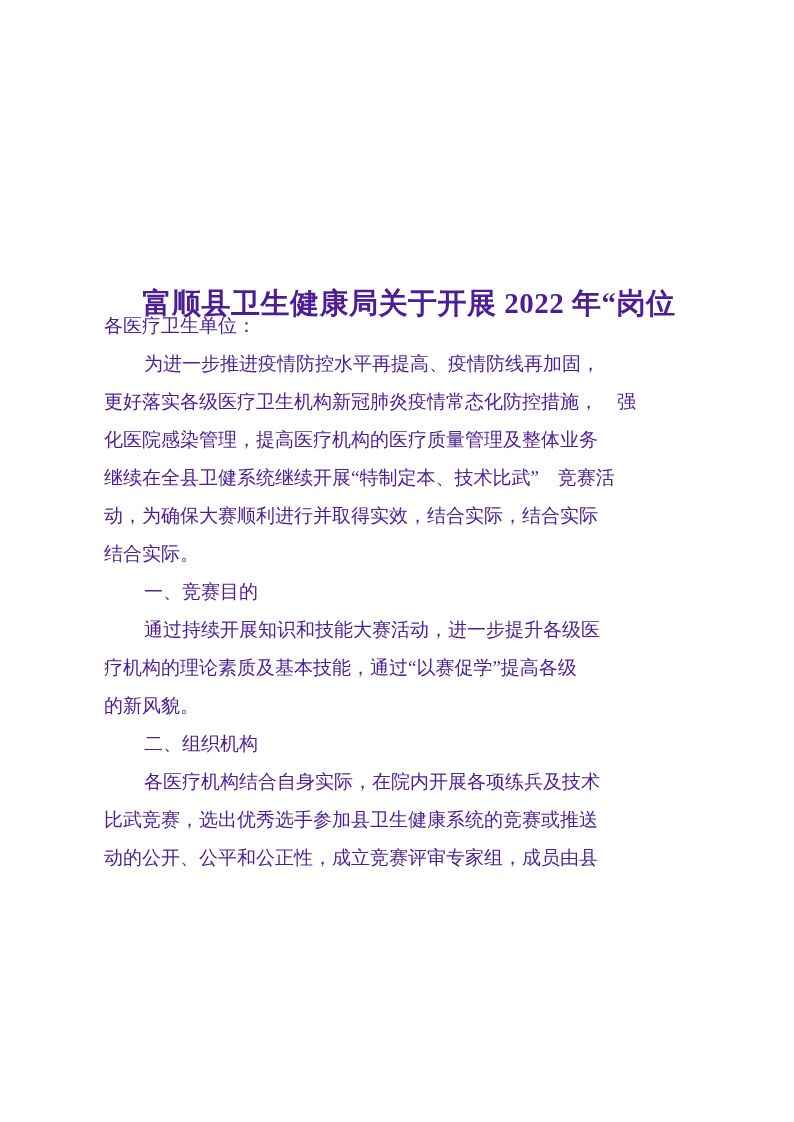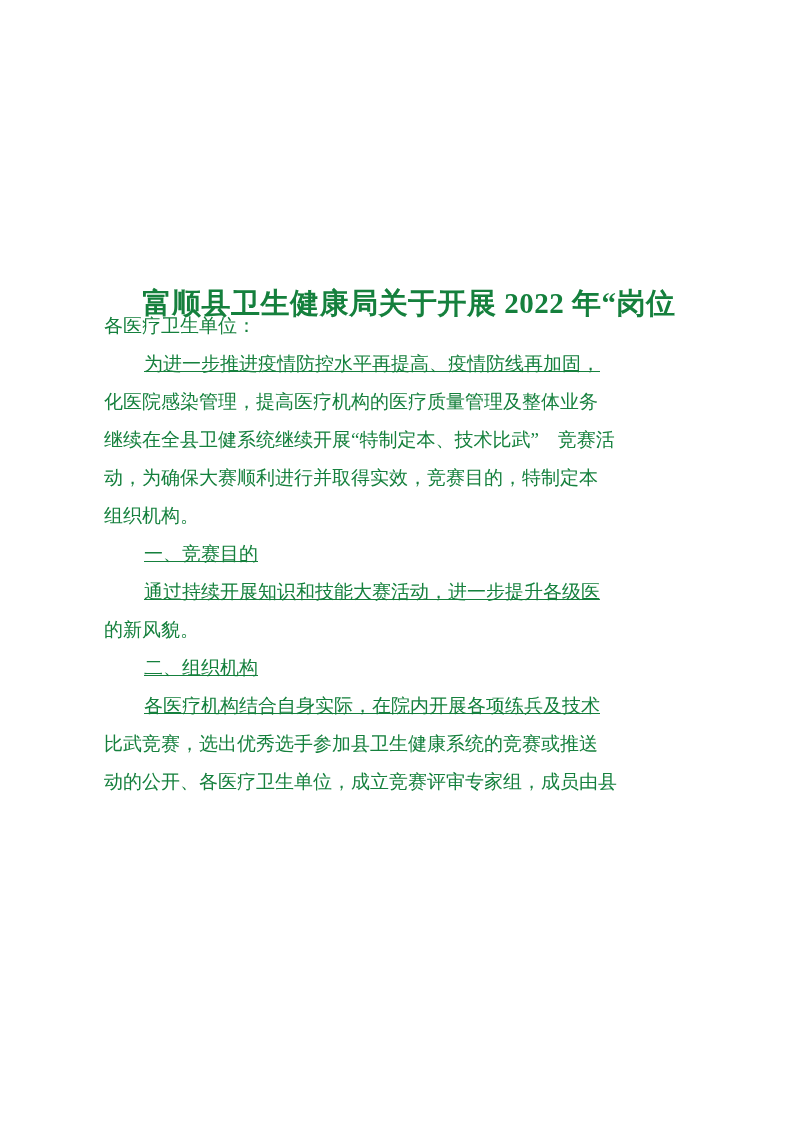--- a/index.html
+++ b/index.html
@@ -7,21 +7,21 @@
     padding: 0;
     background: #ffffff;
   }
   .page {
     position: relative;
     width: 794px;
     height: 1122px;
     background: #ffffff;
     overflow: hidden;
     font-family: "Liberation Serif", "DejaVu Serif", serif;
-    color: #15803d;
+    color: #4c1d95;
   }
   .doc-title {
     position: absolute;
     top: 148px;
     left: 120px;
     width: 578px;
     text-align: center;
     font-size: 29px;
     font-weight: bold;
     line-height: 62px;
@@ -35,41 +35,42 @@
     width: 578px;
     font-size: 19px;
     line-height: 38px;
   }
   .line {
     white-space: pre;
     height: 38px;
   }
   .line.indent {
     text-indent: 40px;
-    text-decoration: underline;
   }
 </style>
 </head>
 <body>
 
 <div class="page">
 
   <div class="doc-title">
     <div>富顺县卫生健康局关于开展 2022 年“岗位</div>
   </div>
 
   <div class="doc-body">
     <div class="line">各医疗卫生单位：</div>
     <div class="line indent">为进一步推进疫情防控水平再提高、疫情防线再加固，</div>
+    <div class="line">更好落实各级医疗卫生机构新冠肺炎疫情常态化防控措施，　强</div>
     <div class="line">化医院感染管理，提高医疗机构的医疗质量管理及整体业务</div>
     <div class="line">继续在全县卫健系统继续开展“特制定本、技术比武”　竞赛活</div>
-    <div class="line">动，为确保大赛顺利进行并取得实效，竞赛目的，特制定本</div>
-    <div class="line">组织机构。</div>
+    <div class="line">动，为确保大赛顺利进行并取得实效，结合实际，结合实际</div>
+    <div class="line">结合实际。</div>
     <div class="line indent">一、竞赛目的</div>
     <div class="line indent">通过持续开展知识和技能大赛活动，进一步提升各级医</div>
+    <div class="line">疗机构的理论素质及基本技能，通过“以赛促学”提高各级</div>
     <div class="line">的新风貌。</div>
     <div class="line indent">二、组织机构</div>
     <div class="line indent">各医疗机构结合自身实际，在院内开展各项练兵及技术</div>
     <div class="line">比武竞赛，选出优秀选手参加县卫生健康系统的竞赛或推送</div>
-    <div class="line">动的公开、各医疗卫生单位，成立竞赛评审专家组，成员由县</div>
+    <div class="line">动的公开、公平和公正性，成立竞赛评审专家组，成员由县</div>
   </div>
 
 </div>
 
 </body></html>

